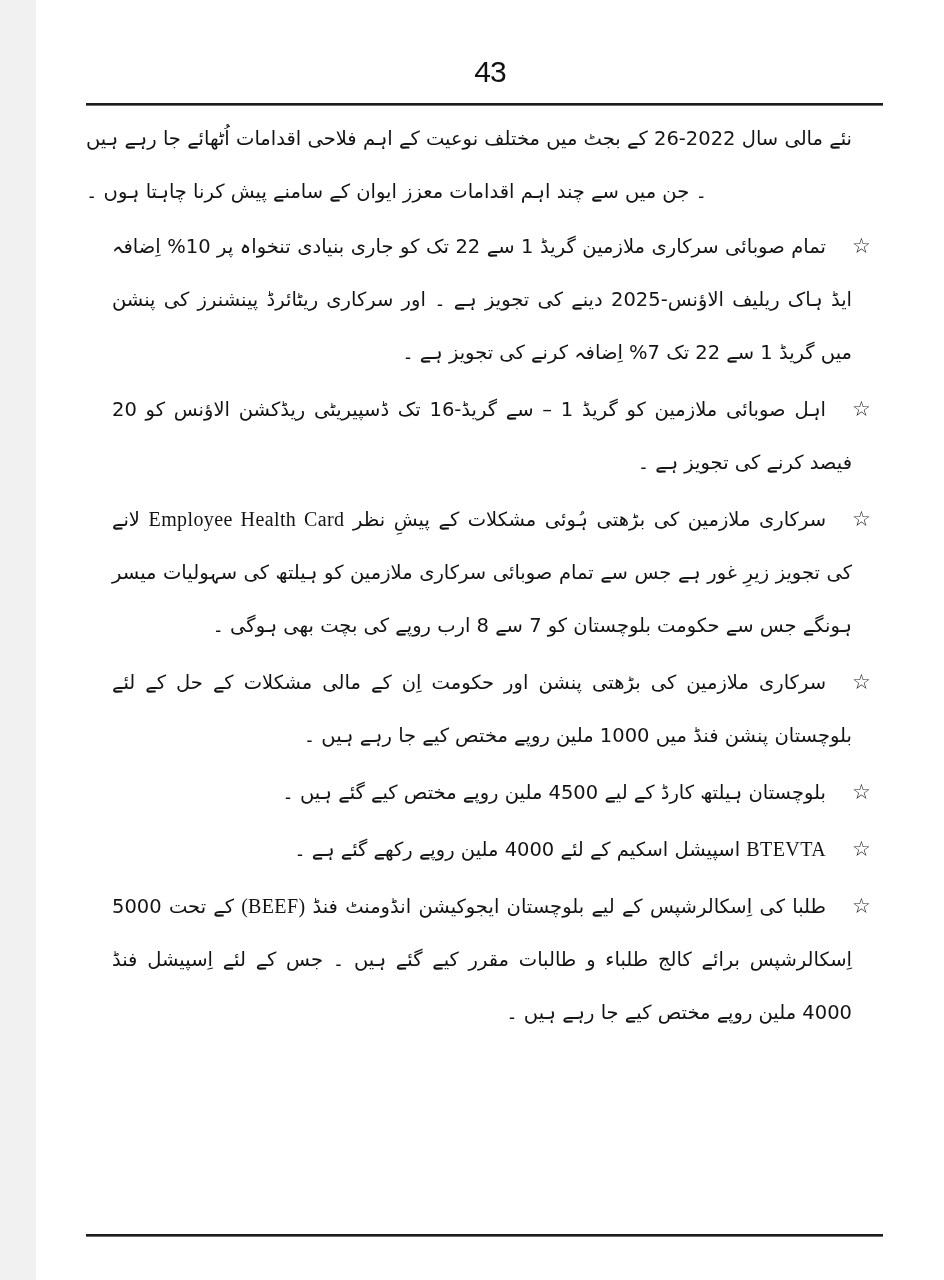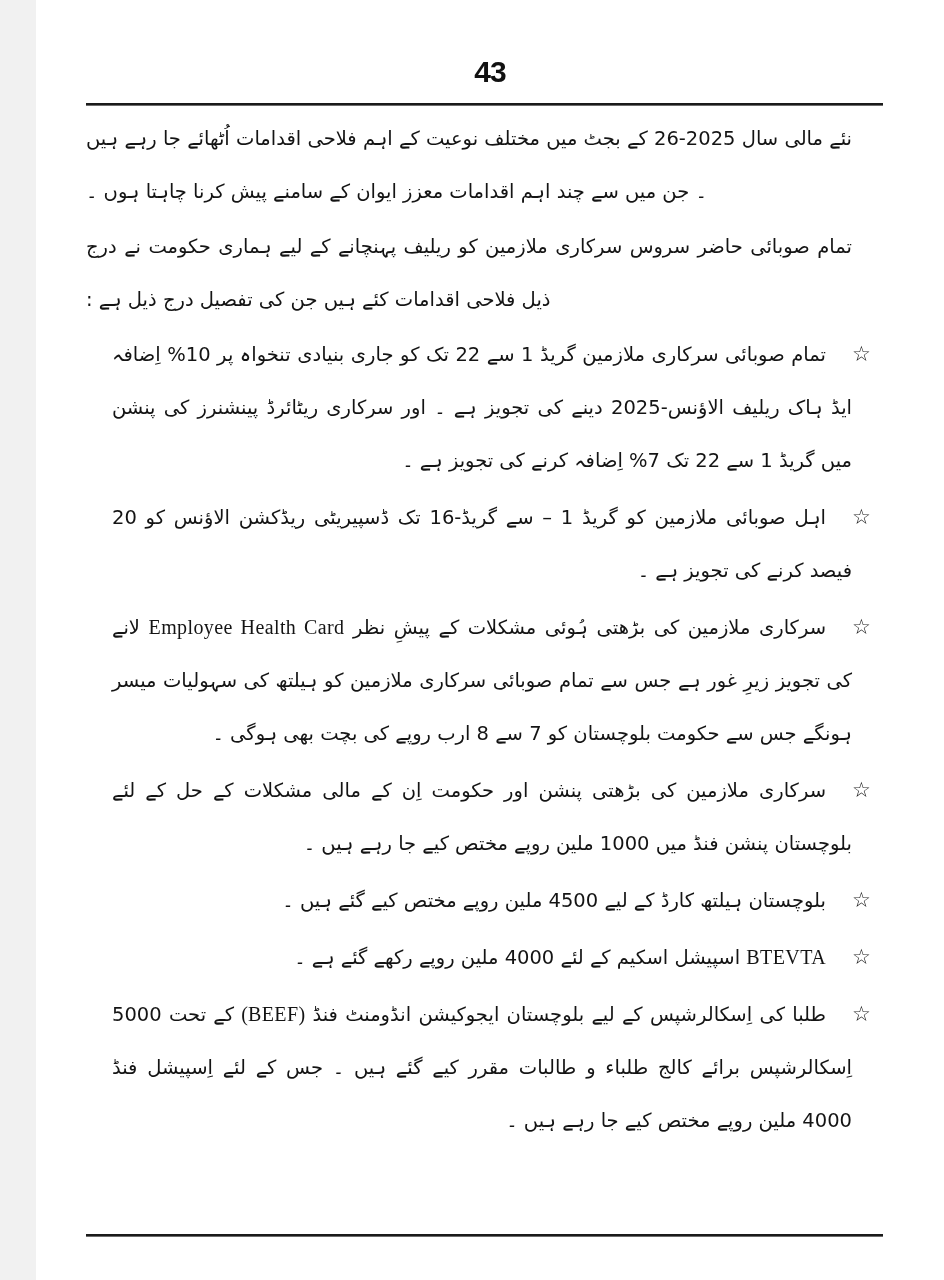--- a/index.html
+++ b/index.html
@@ -36,21 +36,21 @@
   }
 
   
   .page-number {
     position: absolute;
     top: 55px;
     left: 0;
     width: 908px;
     text-align: center;
     font-family: "Liberation Sans", sans-serif;
-    font-weight: bold;
+    font-weight: normal;
     font-size: 30px;
     letter-spacing: -1px;
     color: #111111;
     direction: ltr;
   }
   .rule {
     position: absolute;
     left: 50px;
     width: 797px;
     height: 0;
@@ -137,24 +137,23 @@
 <div class="scan-edge"></div>
 
 <div class="page">
 
   <div class="page-number">43</div>
 
   <div class="rule rule-top"></div>
 
   <div class="content">
 
-    <p class="para">نئے مالی سال 2025-26 کے بجٹ میں مختلف نوعیت کے اہم فلاحی اقدامات اُٹھائے جا رہے ہیں ۔ جن میں سے چند اہم اقدامات معزز ایوان کے سامنے پیش کرنا چاہتا ہوں ۔</p>
+    <p class="para">نئے مالی سال 2022-26 کے بجٹ میں مختلف نوعیت کے اہم فلاحی اقدامات اُٹھائے جا رہے ہیں ۔ جن میں سے چند اہم اقدامات معزز ایوان کے سامنے پیش کرنا چاہتا ہوں ۔</p>
 
 
-    <p class="para">تمام صوبائی حاضر سروس سرکاری ملازمین کو ریلیف پہنچانے کے لیے ہماری حکومت نے درج ذیل فلاحی اقدامات کئے ہیں جن کی تفصیل درج ذیل ہے :</p>
 
     <div class="bullet-row">
       <span class="star">☆</span>
       <span class="bullet-text last-right">تمام صوبائی سرکاری ملازمین گریڈ 1 سے 22 تک کو جاری بنیادی تنخواہ پر 10% اِضافہ ایڈ ہاک ریلیف الاؤنس-2025 دینے کی تجویز ہے ۔ اور سرکاری ریٹائرڈ پینشنرز کی پنشن میں گریڈ 1 سے 22 تک 7% اِضافہ کرنے کی تجویز ہے ۔</span>
     </div>
 
     <div class="bullet-row">
       <span class="star">☆</span>
       <span class="bullet-text last-right">اہل صوبائی ملازمین کو گریڈ 1 – سے گریڈ-16 تک ڈسپیریٹی ریڈکشن الاؤنس کو 20 فیصد کرنے کی تجویز ہے ۔</span>
     </div>

